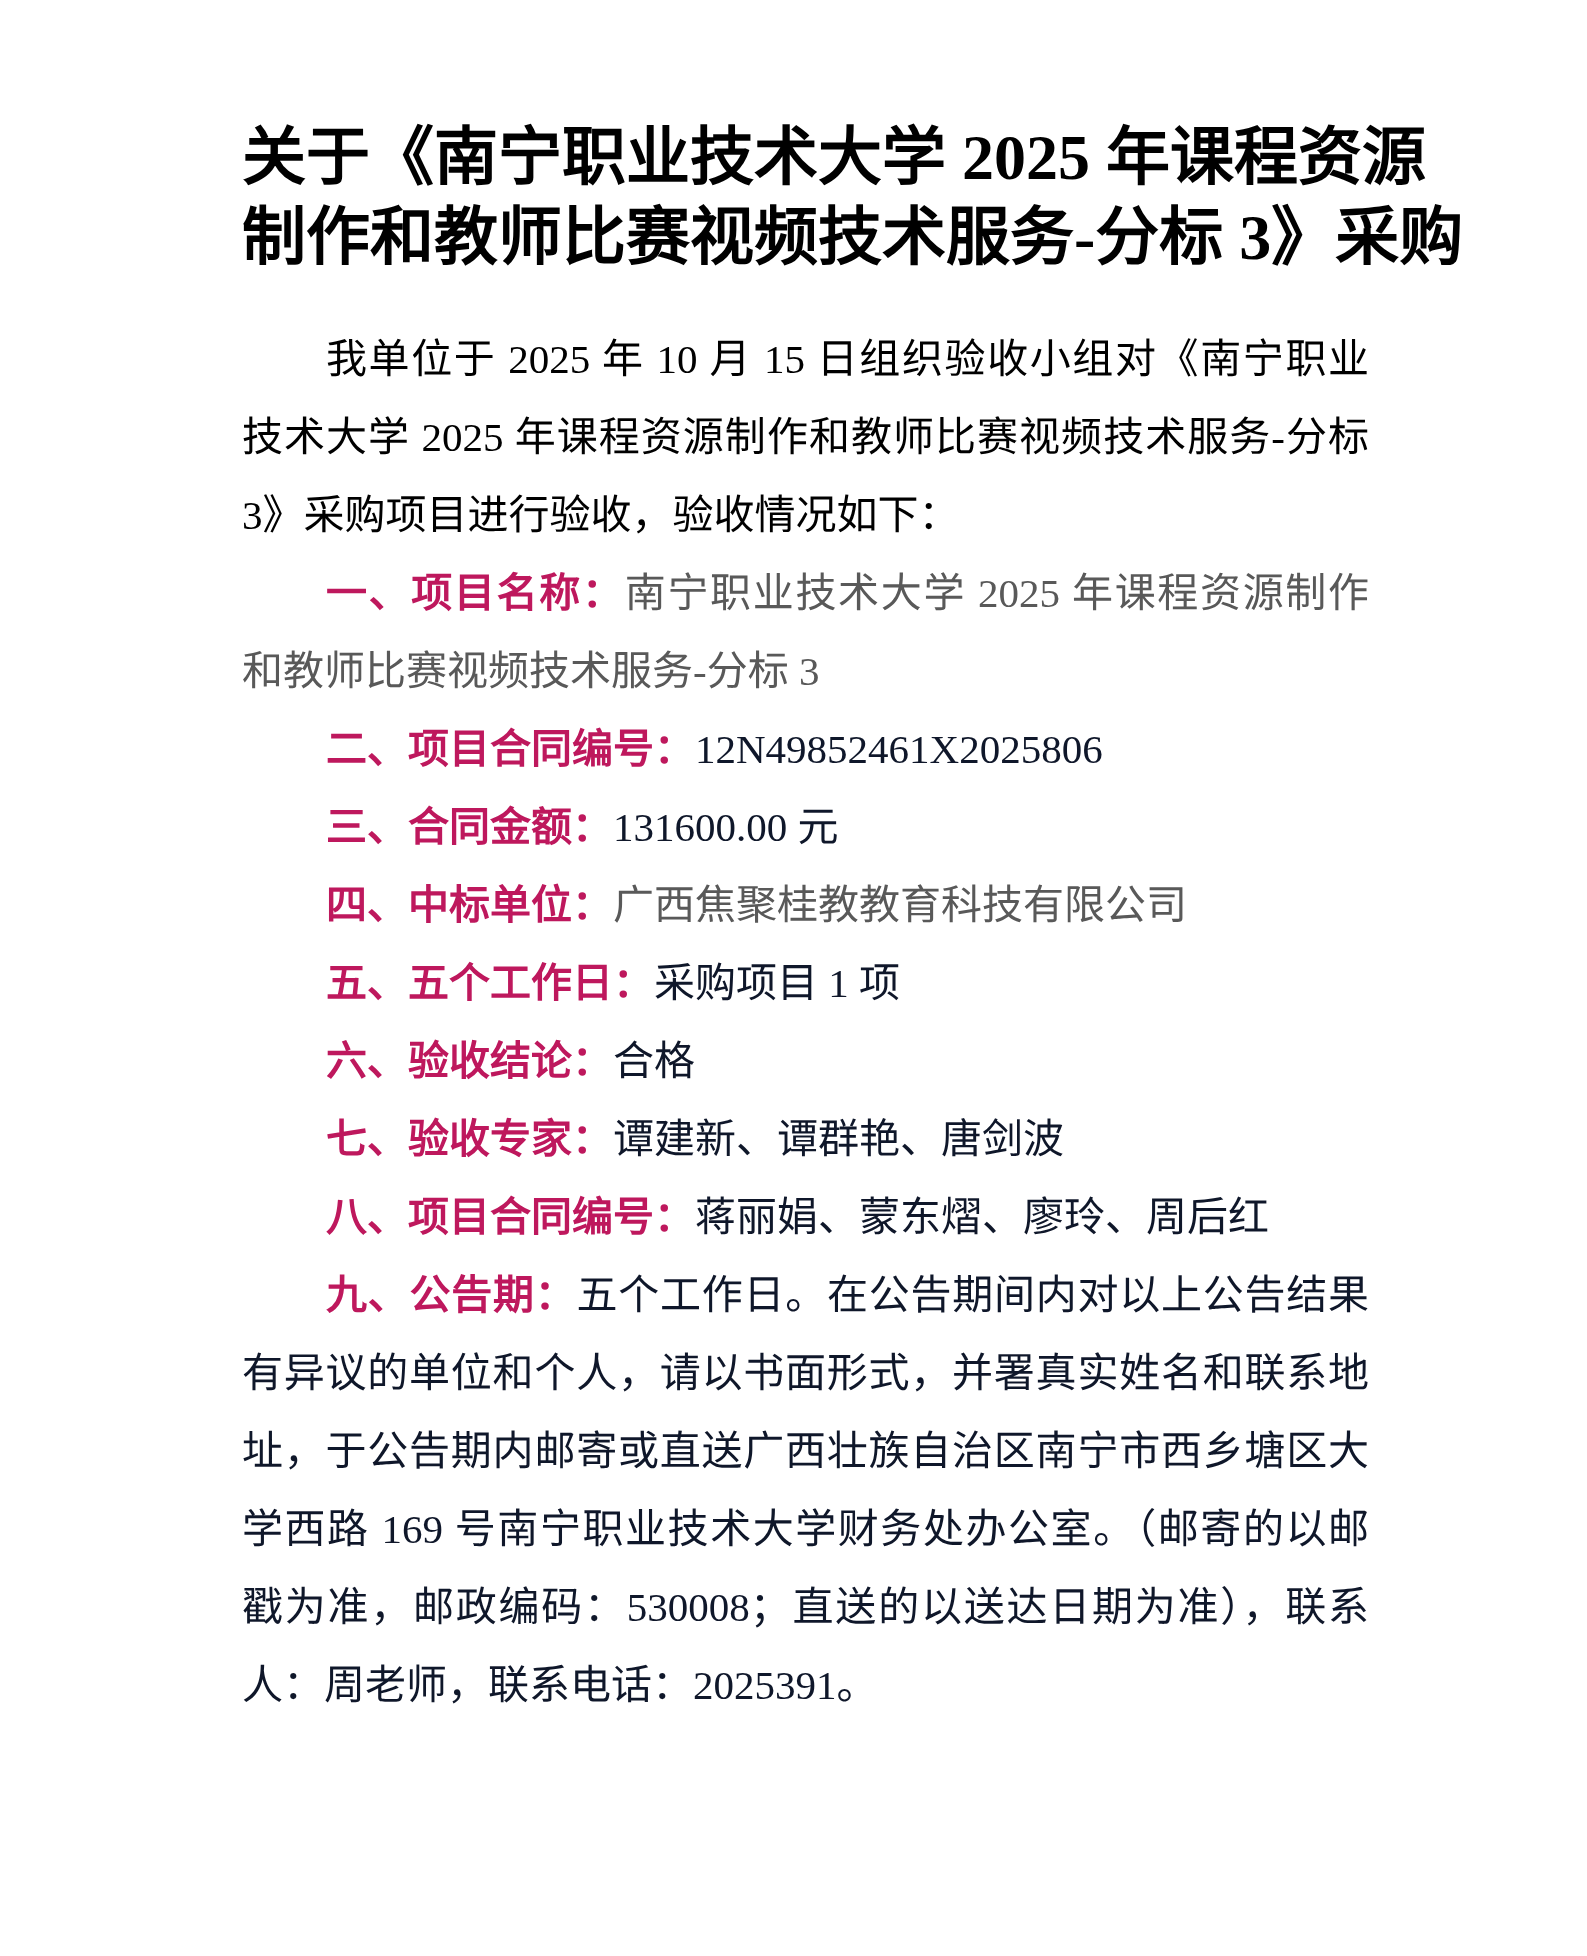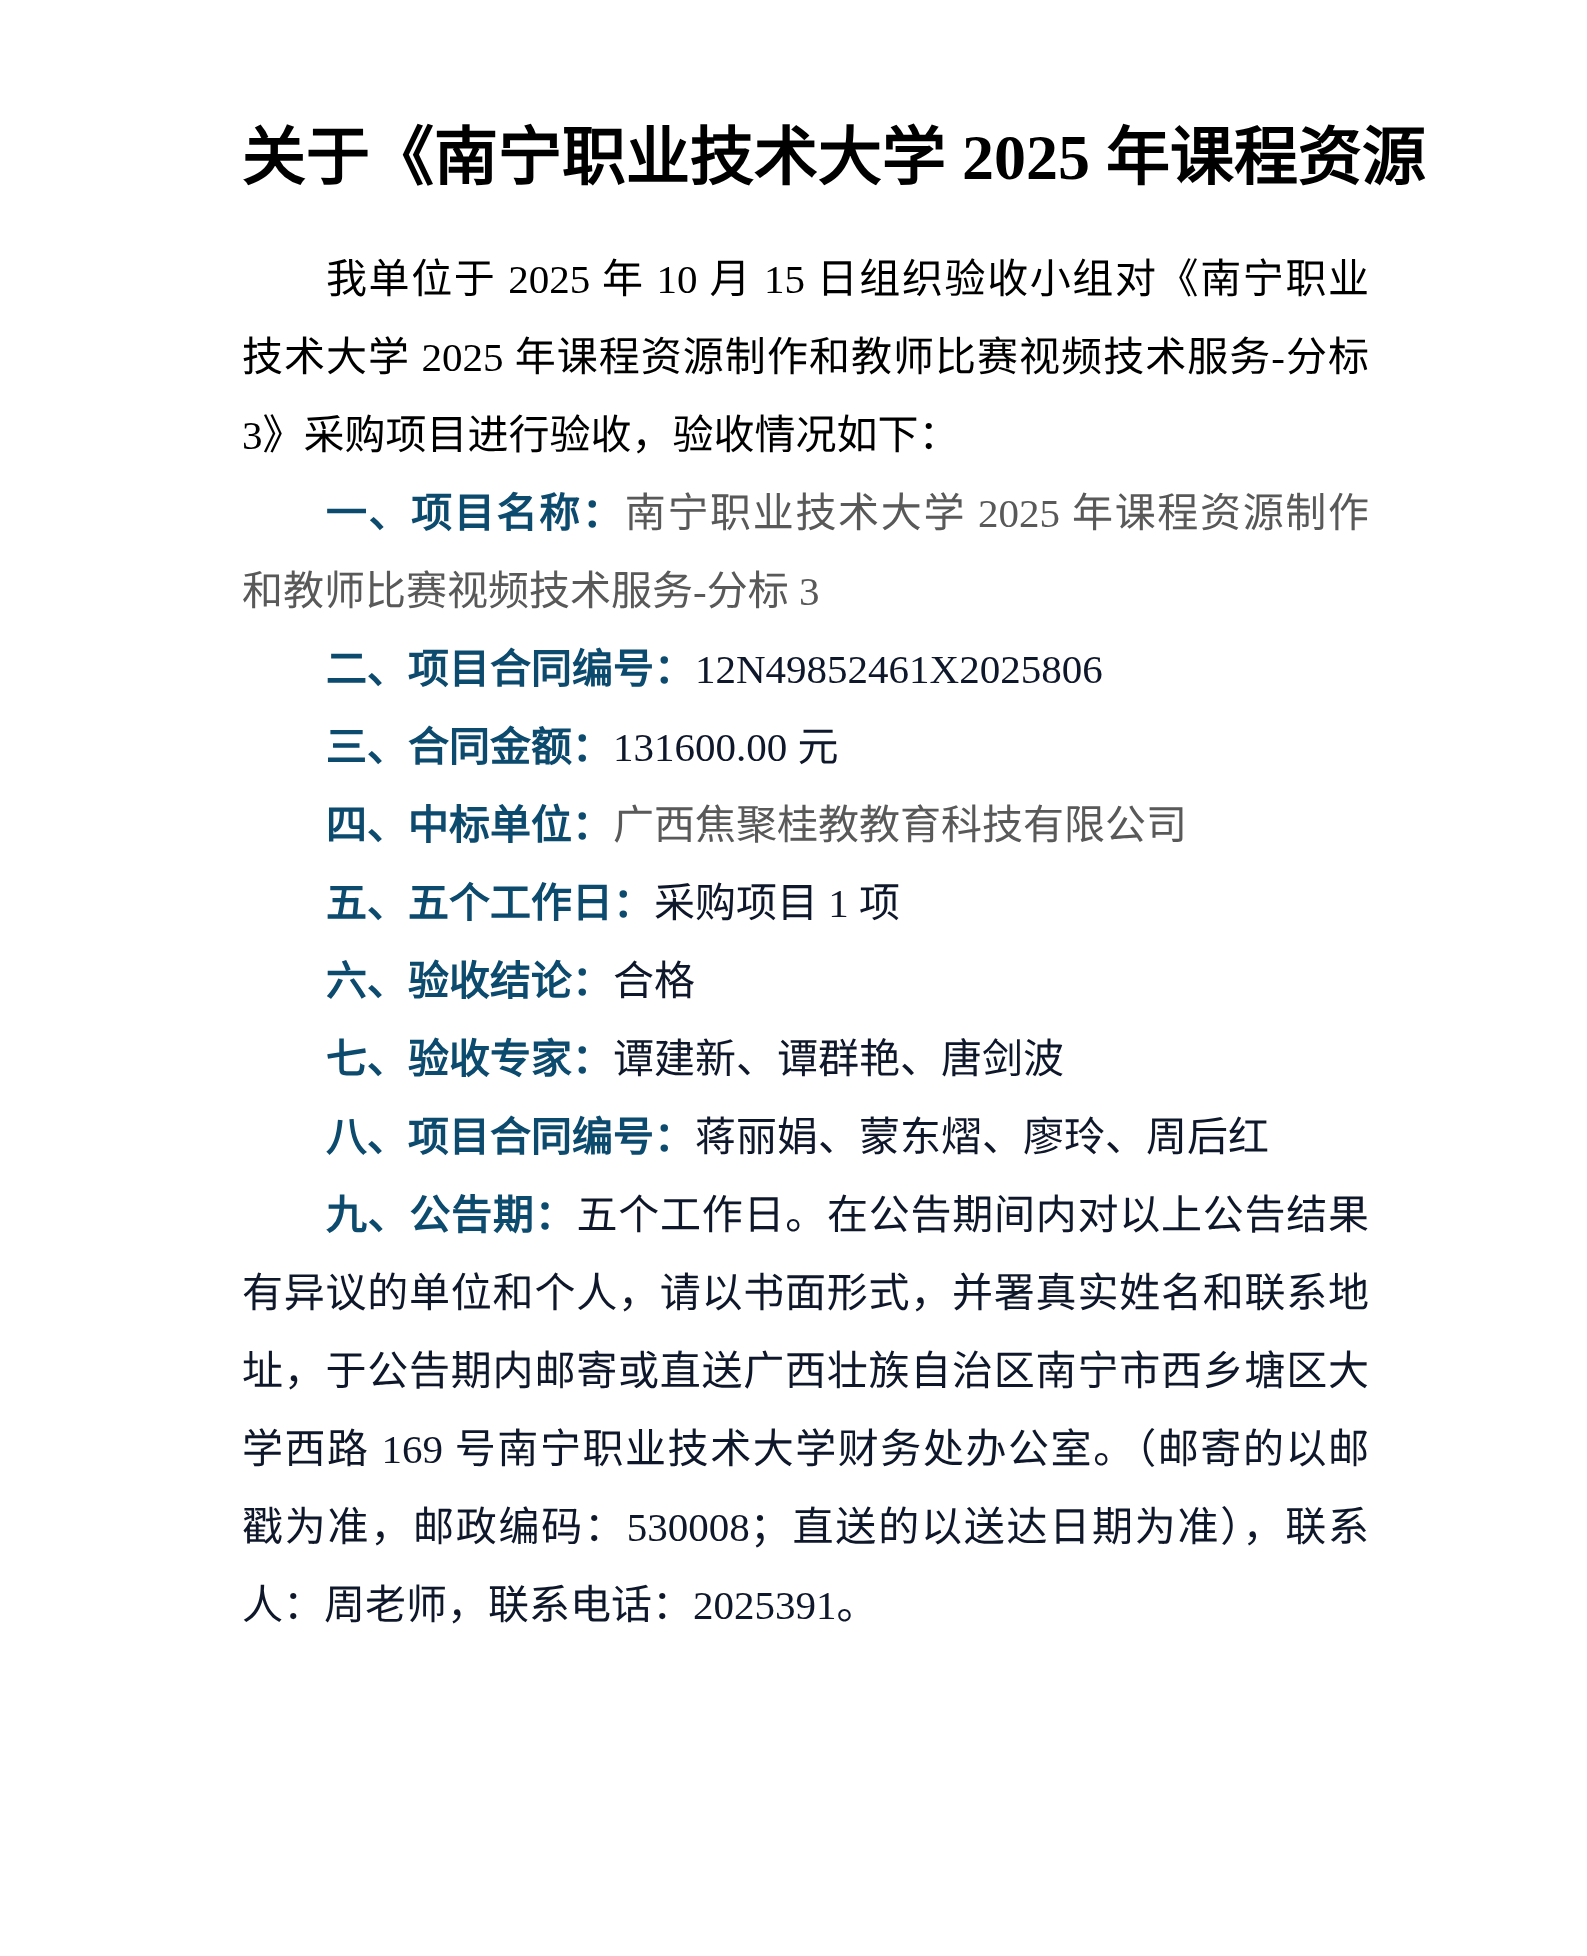--- a/index.html
+++ b/index.html
@@ -38,33 +38,34 @@
     font-size: 41px;
     line-height: 78px;
     text-align: justify;
     text-justify: inter-ideograph;
     text-indent: 84px;
     word-break: break-all;
   }
   .item-label {
     font-family: "Liberation Sans", "DejaVu Sans", sans-serif;
     font-weight: bold;
-    color: #0c4a6e;
+    color: #be185d;
   }
   .value-black { color: #0f172a; }
   .value-gray  { color: #595959; }
 </style>
 </head>
 <body>
 
 <div class="page">
   <div class="content">
 
     <h1 class="doc-title">
       <span class="title-line">关于《南宁职业技术大学 2025 年课程资源</span>
+      <span class="title-line">制作和教师比赛视频技术服务-分标 3》采购</span>
     </h1>
 
     <p class="para">我单位于 2025 年 10 月 15 日组织验收小组对《南宁职业技术大学 2025 年课程资源制作和教师比赛视频技术服务-分标 3》采购项目进行验收，验收情况如下：</p>
 
     <p class="para"><span class="item-label">一、项目名称：</span><span class="value-gray">南宁职业技术大学 2025 年课程资源制作和教师比赛视频技术服务-分标 3</span></p>
 
     <p class="para"><span class="item-label">二、项目合同编号：</span><span class="value-black">12N49852461X2025806</span></p>
 
     <p class="para"><span class="item-label">三、合同金额：</span><span class="value-black">131600.00 元</span></p>
 

